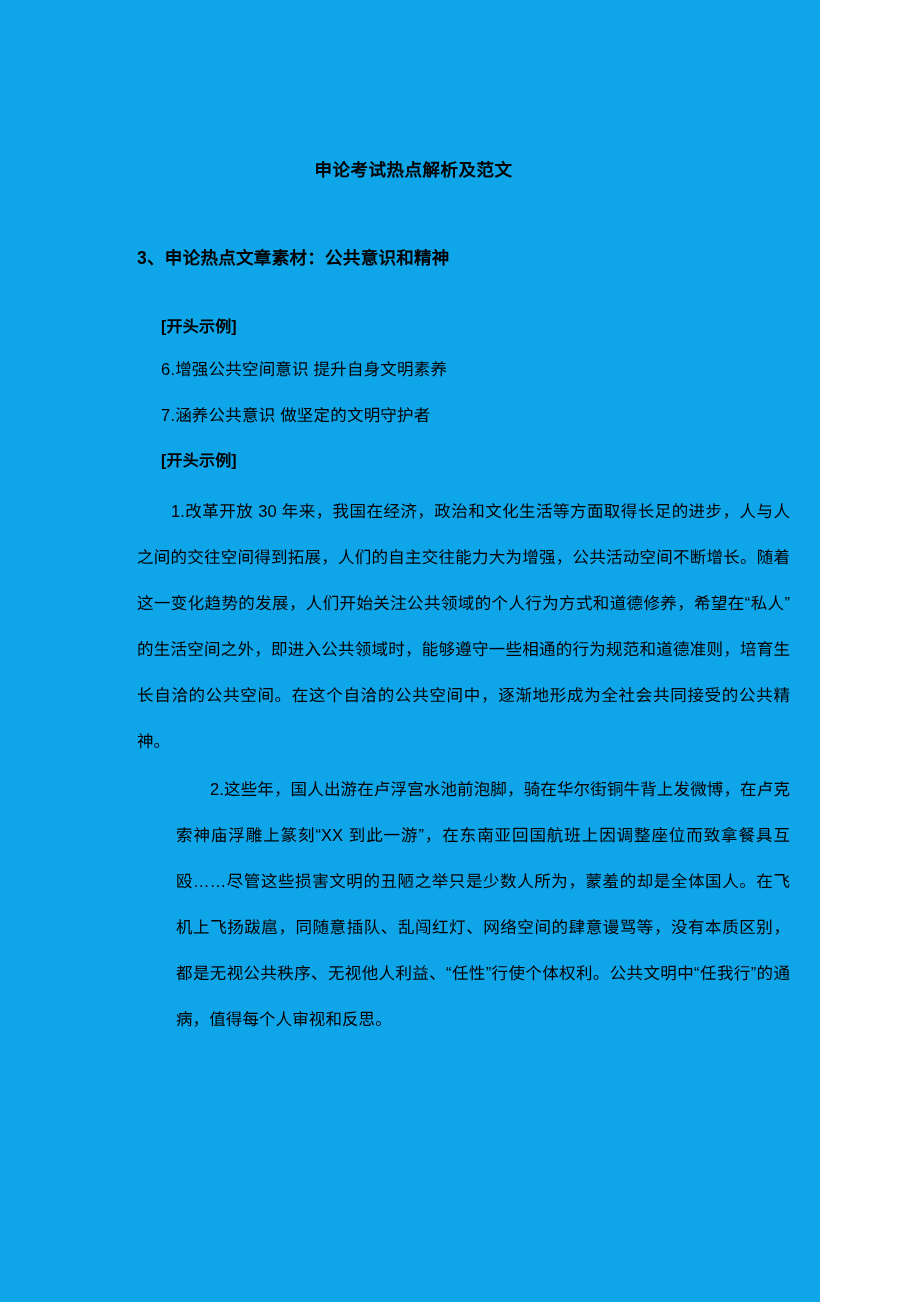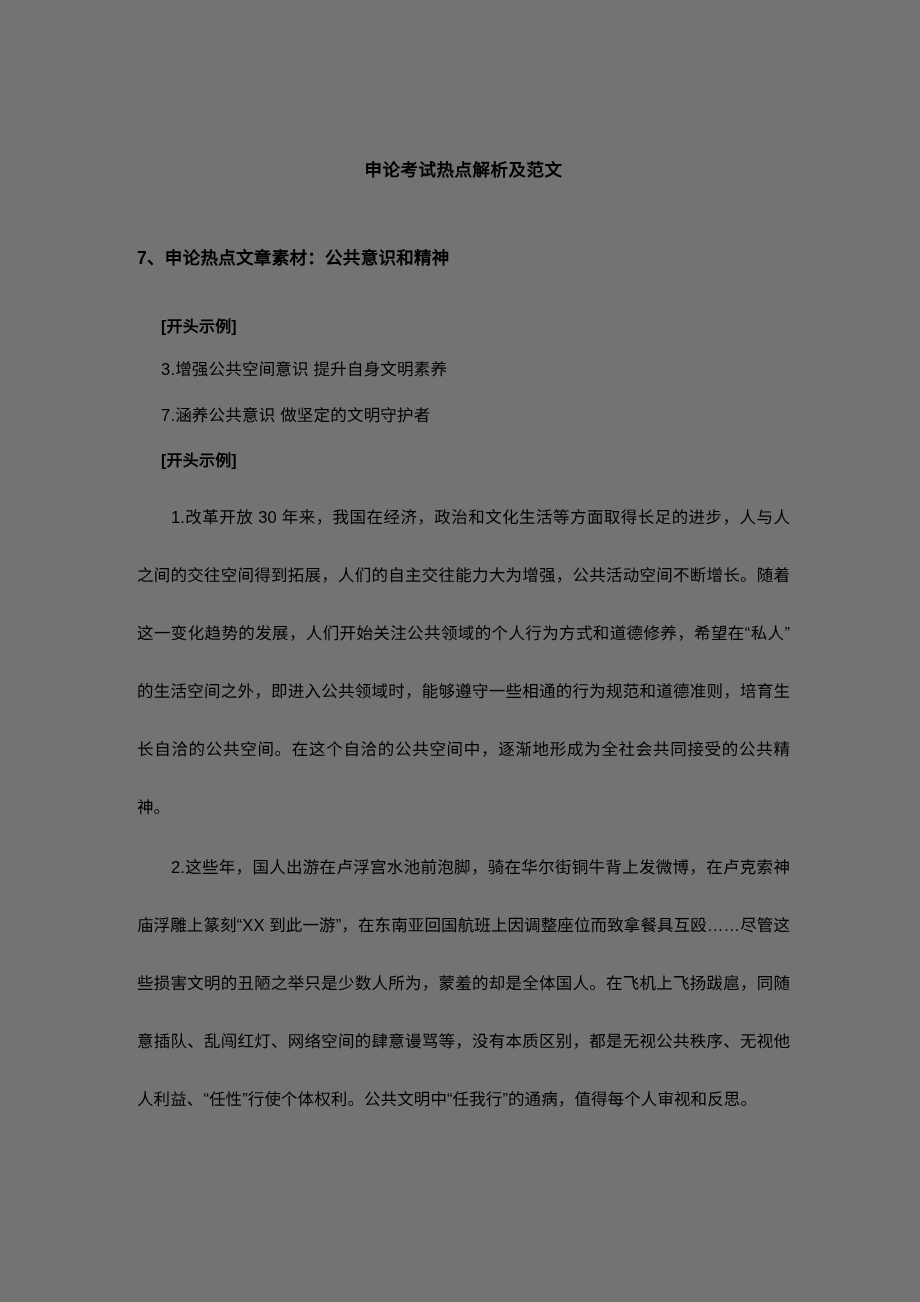--- a/index.html
+++ b/index.html
@@ -13,25 +13,25 @@
     position: relative;
     font-family: "Liberation Sans", "DejaVu Sans", sans-serif;
     color: #000000;
     overflow: hidden;
   }
 
   .page {
     position: absolute;
     left: 0;
     top: 0;
-    width: 920px;
+    width: 820px;
     height: 1302px;
     box-sizing: border-box;
     padding: 0 130px 0 105px;
-    background: #737373;
+    background: #0ea5e9;
   }
 
   
   .doc-title {
     margin: 0;
     padding: 0;
     position: absolute;
     left: 137px;
     right: 130px;
     top: 158px;
@@ -79,46 +79,47 @@
     font-size: 16.5px;
     line-height: 30px;
     margin: 0 0 16px 0;
     padding-left: 24px;
     letter-spacing: 0.2px;
     white-space: nowrap;
   }
 
   .para {
     font-size: 16.5px;
-    line-height: 58px;
+    line-height: 46px;
     margin: 0 0 2px 0;
     text-align: justify;
     text-justify: inter-ideograph;
     text-indent: 34px;
     letter-spacing: 0.1px;
   }
 
   .para.last {
     margin-bottom: 0;
+    margin-left: 39px;
   }
 </style>
 </head>
 <body>
 
 <div class="page">
 
   <h1 class="doc-title">申论考试热点解析及范文</h1>
 
-  <h2 class="section-heading">7、申论热点文章素材：公共意识和精神</h2>
+  <h2 class="section-heading">3、申论热点文章素材：公共意识和精神</h2>
 
   <div class="body-block">
 
     <div class="sub-heading">[开头示例]</div>
 
-    <div class="list-line">3.增强公共空间意识  提升自身文明素养</div>
+    <div class="list-line">6.增强公共空间意识  提升自身文明素养</div>
 
 
     <div class="list-line">7.涵养公共意识  做坚定的文明守护者</div>
 
     <div class="sub-heading tight">[开头示例]</div>
 
     <p class="para">1.改革开放 30 年来，我国在经济，政治和文化生活等方面取得长足的进步，人与人之间的交往空间得到拓展，人们的自主交往能力大为增强，公共活动空间不断增长。随着这一变化趋势的发展，人们开始关注公共领域的个人行为方式和道德修养，希望在“私人”的生活空间之外，即进入公共领域时，能够遵守一些相通的行为规范和道德准则，培育生长自洽的公共空间。在这个自洽的公共空间中，逐渐地形成为全社会共同接受的公共精神。</p>
 
     <p class="para last">2.这些年，国人出游在卢浮宫水池前泡脚，骑在华尔街铜牛背上发微博，在卢克索神庙浮雕上篆刻“XX 到此一游”，在东南亚回国航班上因调整座位而致拿餐具互殴……尽管这些损害文明的丑陋之举只是少数人所为，蒙羞的却是全体国人。在飞机上飞扬跋扈，同随意插队、乱闯红灯、网络空间的肆意谩骂等，没有本质区别，都是无视公共秩序、无视他人利益、“任性”行使个体权利。公共文明中“任我行”的通病，值得每个人审视和反思。</p>
 

